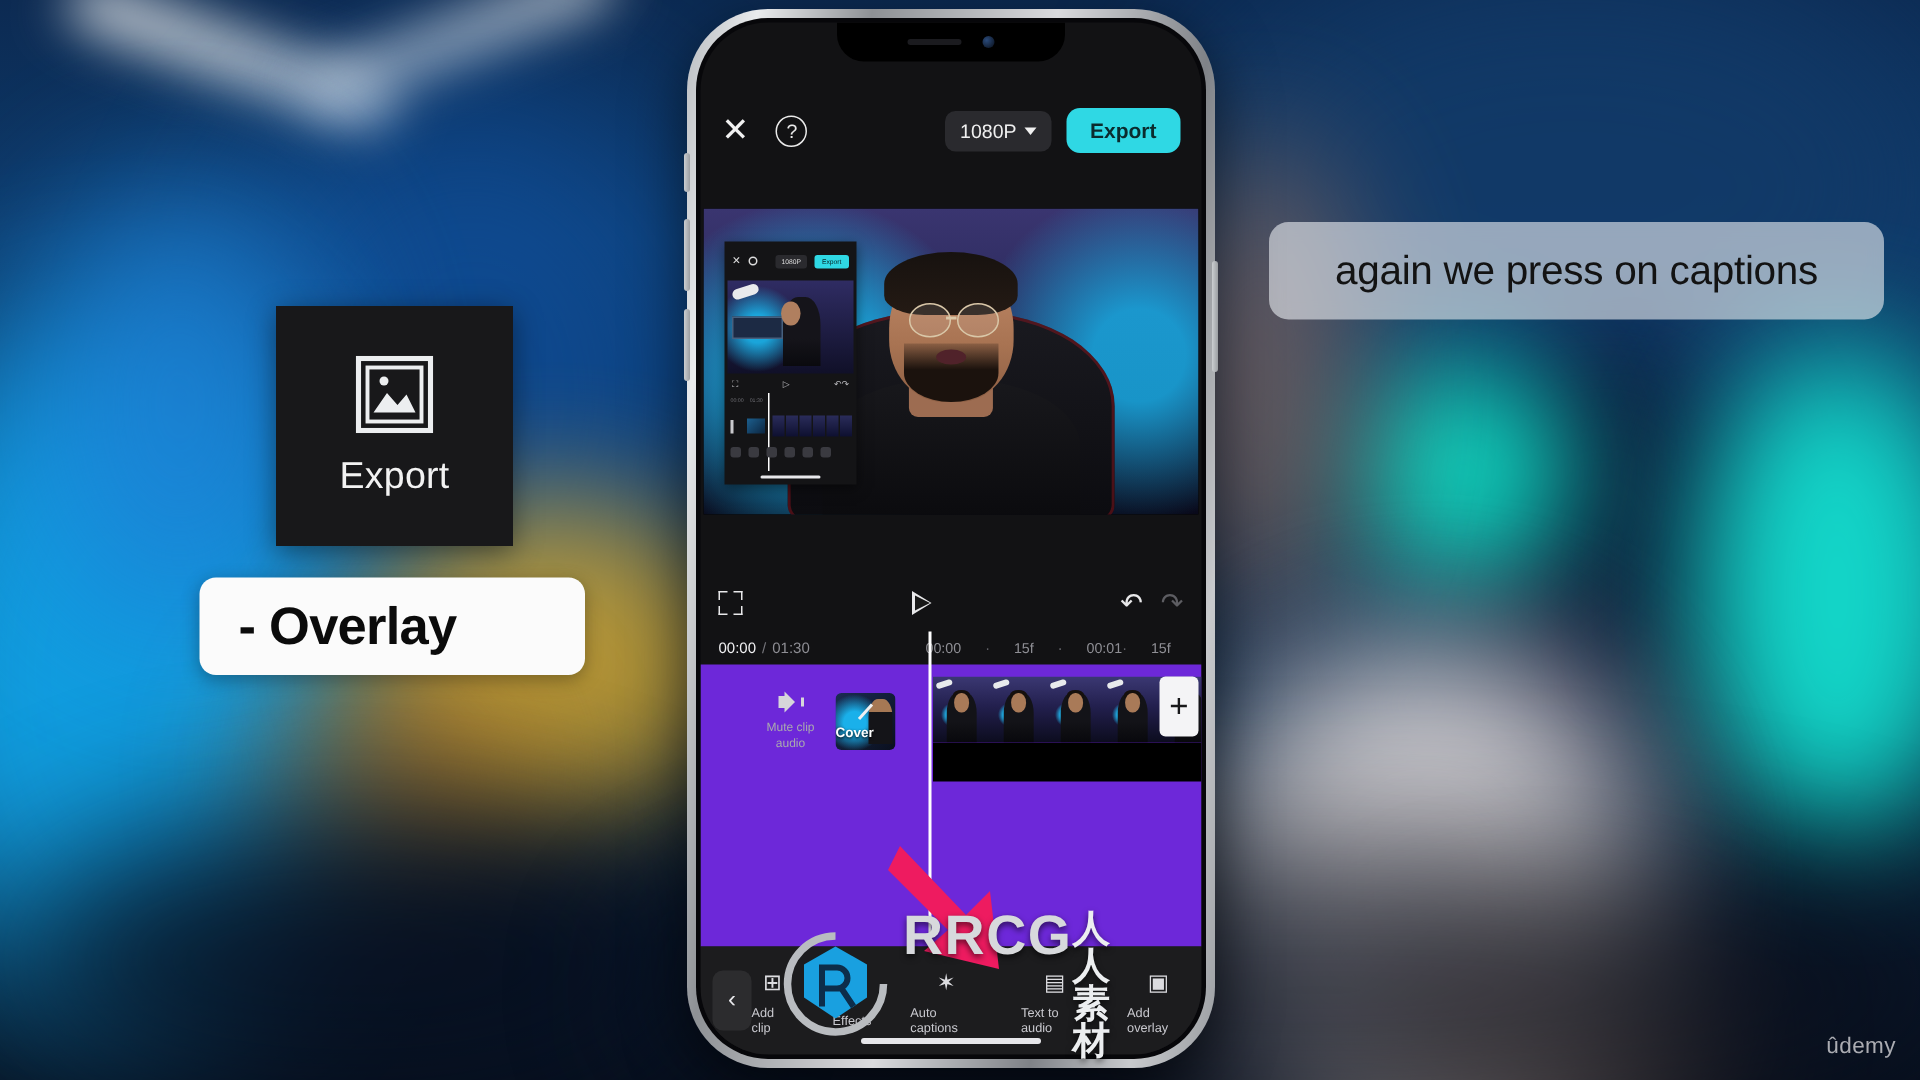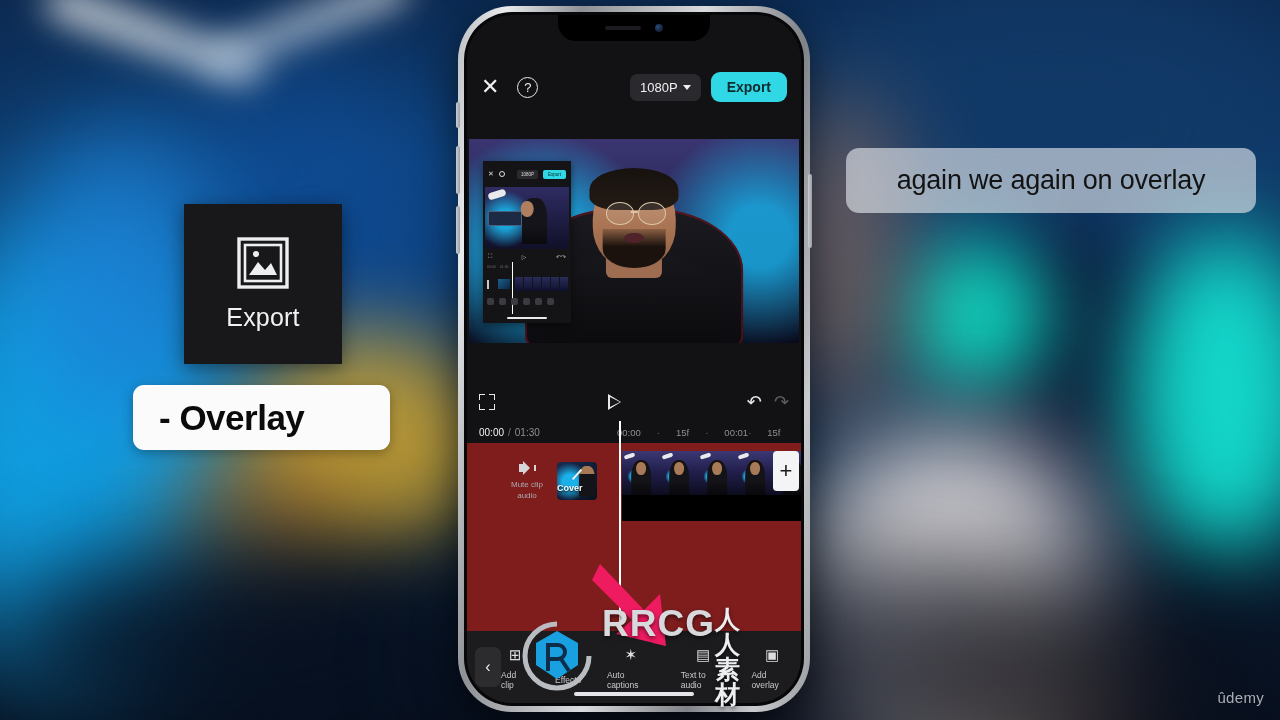--- a/index.html
+++ b/index.html
@@ -269,21 +269,21 @@
     display:flex; align-items:center; color:#9a9aa0; font-size:10px;
   }
   #time-current { color:#f2f2f4; margin-left:12px; }
   #time-sep { margin:0 4px; color:#76767c; }
   #time-total { color:#8e8e94; }
   #ruler-ticks { position:absolute; left:150px; right:0; display:flex; align-items:center; gap:0; }
   #ruler-ticks span { font-size:9.5px; color:#8e8e94; }
   #ruler-ticks .dot { color:#6a6a70; }
 
   
-  #timeline { position:absolute; top:428px; left:0; right:0; bottom:72px; background:#7f1d1d; }
+  #timeline { position:absolute; top:428px; left:0; right:0; bottom:72px; background:#6d28d9; }
   #tl-left { position:absolute; left:0; top:8px; width:155px; height:60px;
     display:flex; align-items:center; gap:14px; padding-left:44px; }
   #mute-block { display:flex; flex-direction:column; align-items:center; gap:4px; }
   #mute-icon { width:16px; height:14px; position:relative; }
   #mute-icon .sp { position:absolute; left:0; top:3px; width:5px; height:8px; background:#d6d6da; }
   #mute-icon .cone { position:absolute; left:4px; top:0; width:0;height:0;
     border-top:7px solid transparent; border-bottom:7px solid transparent; border-left:7px solid #d6d6da; }
   #mute-icon .wave { position:absolute; right:-1px; top:4px; width:2px; height:6px; background:#d6d6da; }
   #mute-label { color:#a9a9af; font-size:8px; line-height:11px; text-align:center; }
   #cover-thumb { width:40px; height:38px; border-radius:4px; position:relative; overflow:hidden;
@@ -379,21 +379,21 @@
       <rect x="9" y="8" width="36" height="36" fill="none" stroke="#eceef0" stroke-width="2.6"></rect>
       <path d="M13 38 L22 25 L29 33 L35 26 L41 38 Z" fill="#eceef0"></path>
       <circle cx="20" cy="17" r="3" fill="#eceef0"></circle>
     </svg>
   </div>
   <div class="label">Export</div>
 </div>
 
 <div id="overlay-caption">- Overlay</div>
 
-<div id="speech-bubble">again we again on overlay</div>
+<div id="speech-bubble">again we press on captions</div>
 
 <div id="phone">
   <div class="sbtn l" style="top:96px;height:26px;"></div>
   <div class="sbtn l" style="top:140px;height:48px;"></div>
   <div class="sbtn l" style="top:200px;height:48px;"></div>
   <div class="sbtn r" style="top:168px;height:74px;"></div>
 
   <div id="phone-inner">
     <div id="screen">
 

